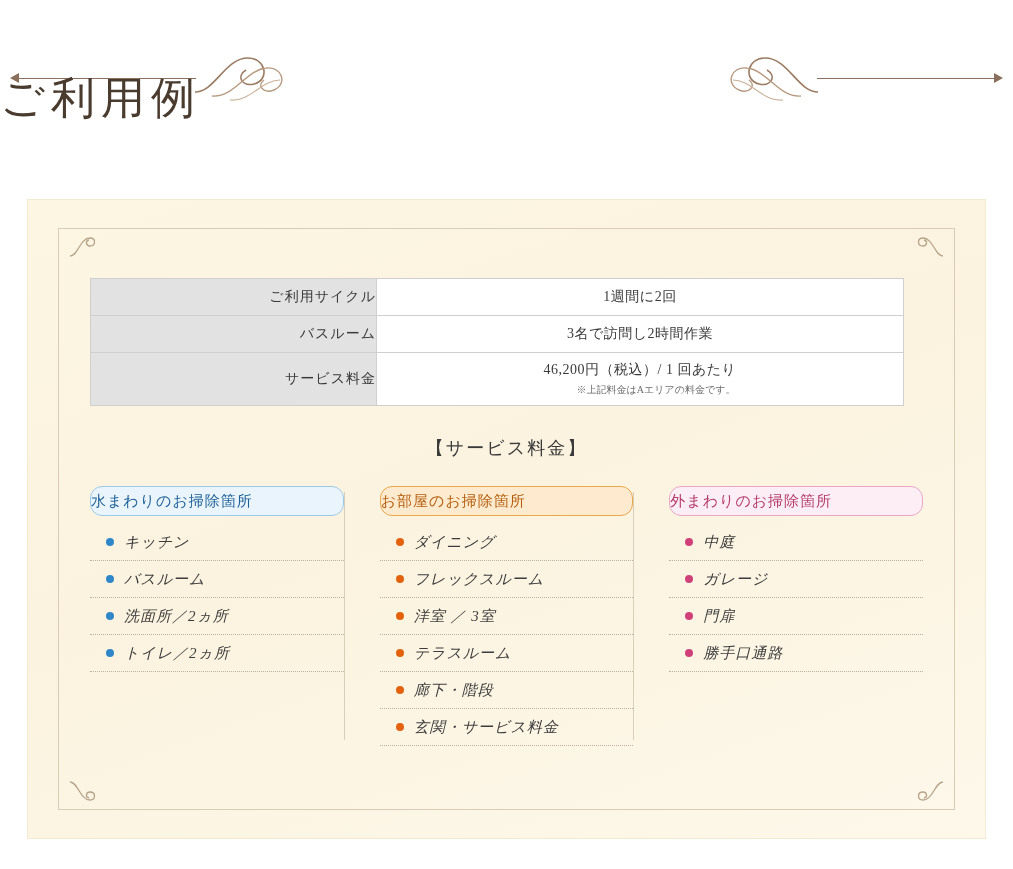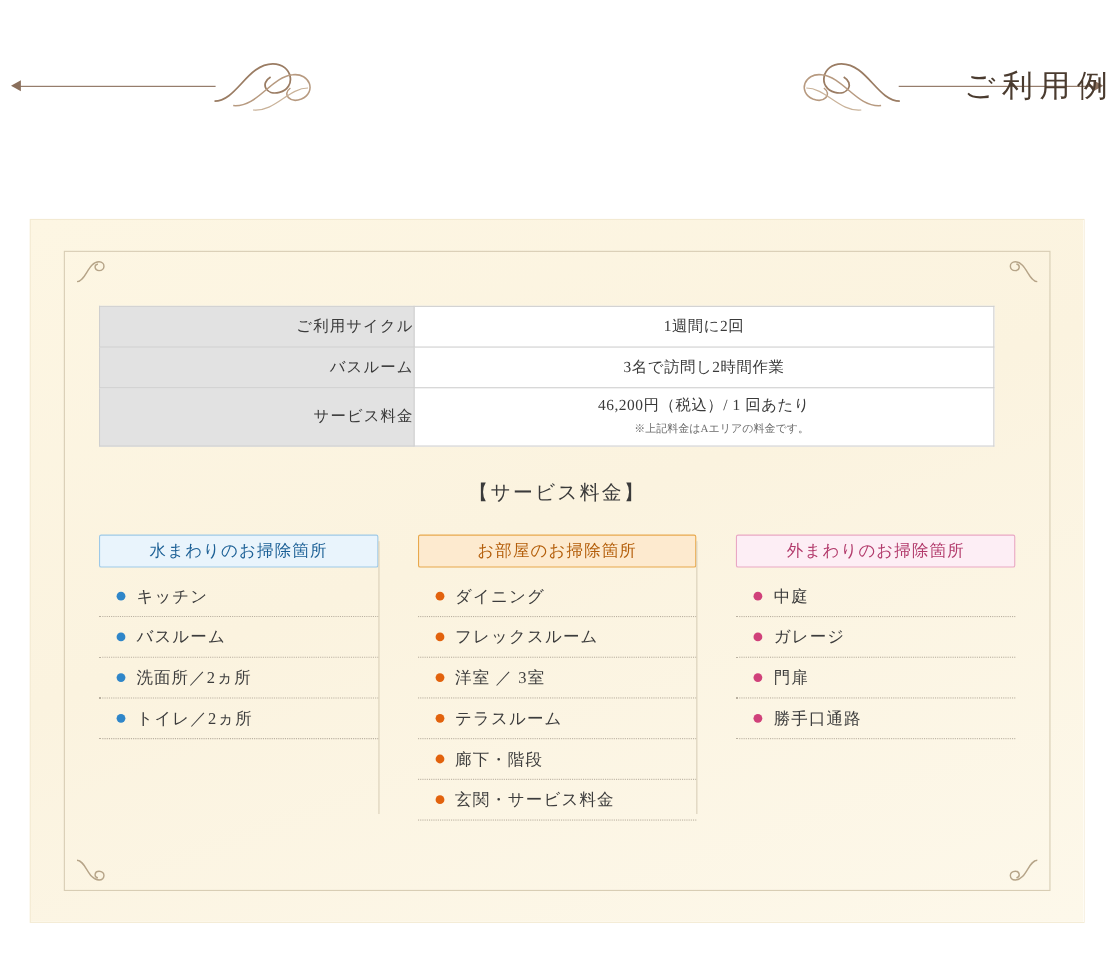--- a/index.html
+++ b/index.html
@@ -18,22 +18,22 @@
   
   .page-header {
     position: relative;
     height: 165px;
   }
   .header-title {
     position: absolute;
     left: 0;
     right: 0;
     top: 40px;
-    text-align: right;
-    font-size: 28px;
+    text-align: left;
+    font-size: 44px;
     letter-spacing: 6px;
     color: #4a3b2f;
     font-family: "Liberation Serif", "DejaVu Serif", serif;
     font-weight: normal;
   }
   .rule-left, .rule-right {
     position: absolute;
     top: 78px;
     height: 1px;
     background: #8a6f5c;
@@ -159,44 +159,44 @@
     position: absolute;
     left: 0;
     top: 6px;
     bottom: 6px;
     width: 1px;
     background: #d9cfb8;
   }
   .col-head {
     height: 28px;
     line-height: 28px;
-    text-align: center;
     font-size: 15px;
     letter-spacing: 1px;
-    border-radius: 2px;
+    border-radius: 12px;
   }
   .col-head.water {
     background: #e9f4fc;
     border: 1px solid #9dc9e8;
     color: #1b5f95;
   }
   .col-head.room {
     background: #fdeacf;
     border: 1px solid #e8a84c;
     color: #b35d09;
   }
   .col-head.outside {
     background: #fdeef5;
     border: 1px solid #e9a7c4;
     color: #b23a6b;
   }
   .item-list {
     list-style: none;
     margin: 8px 0 0 0;
     padding: 0;
+    font-style: italic;
   }
   .item-list li {
     display: flex;
     align-items: center;
     height: 36px;
     font-size: 15px;
     letter-spacing: 1px;
     color: #3c3c3c;
     border-bottom: 1px dotted #b9b0a0;
     padding-left: 16px;

